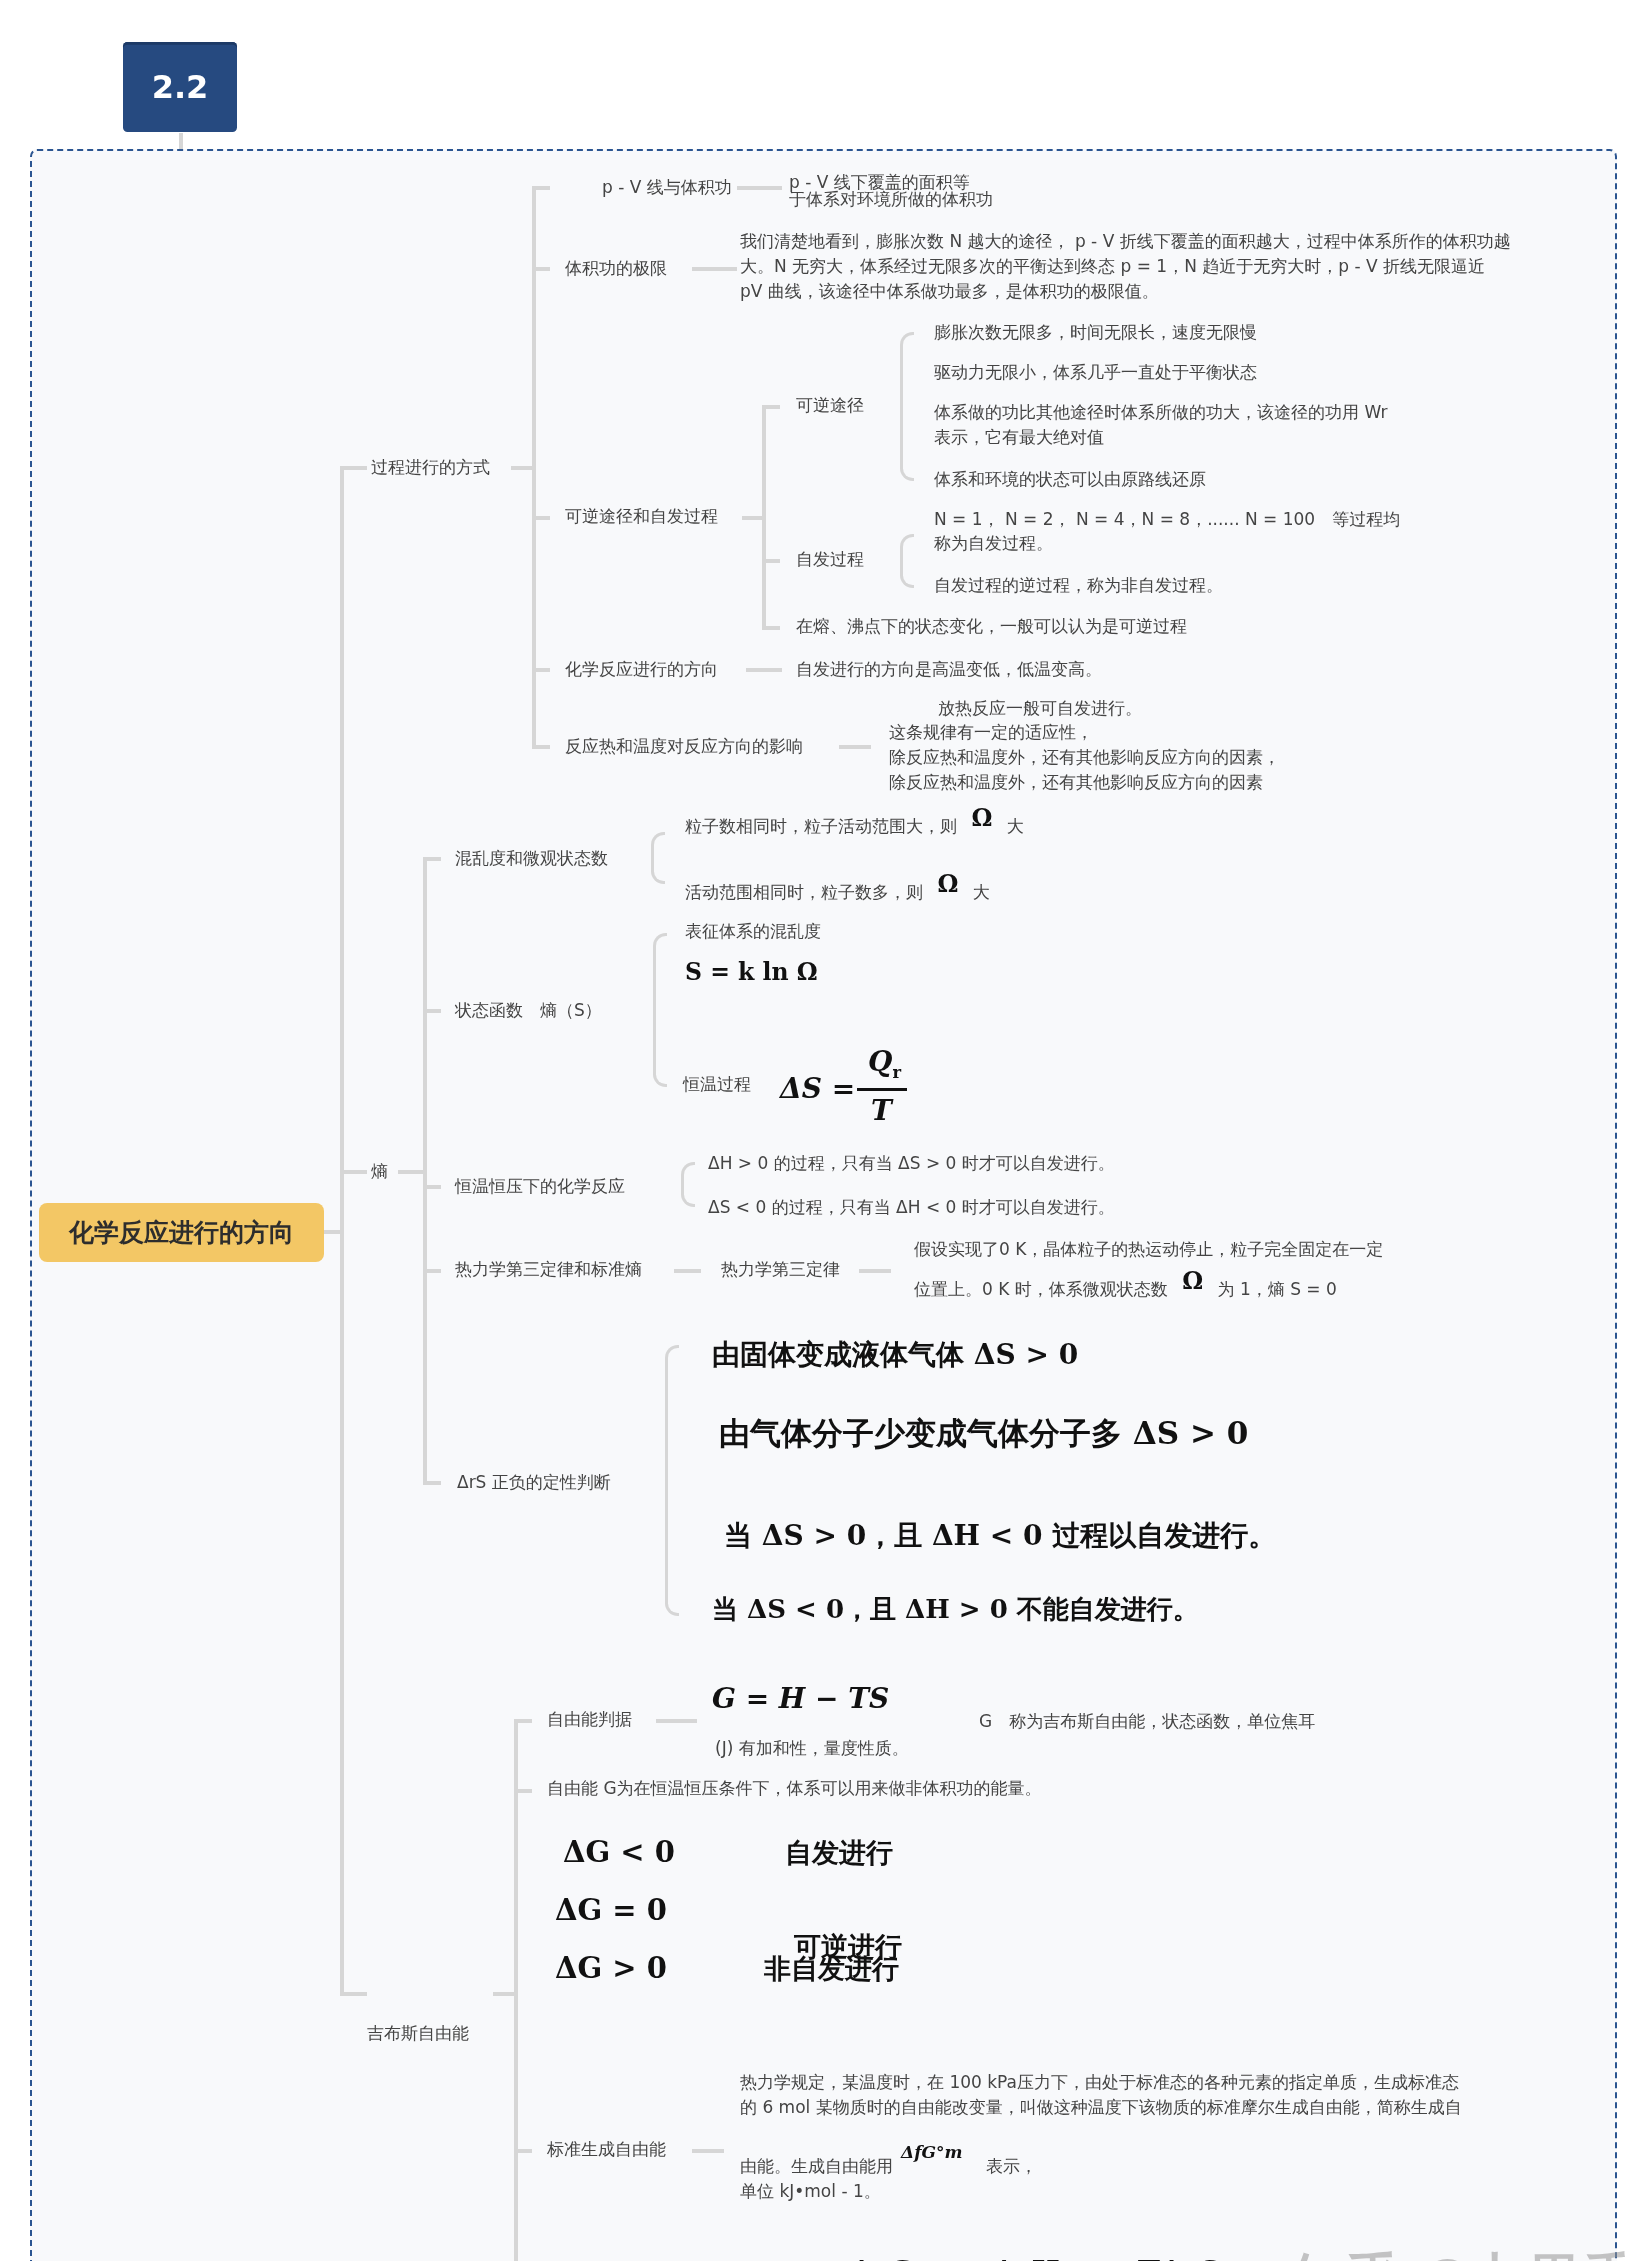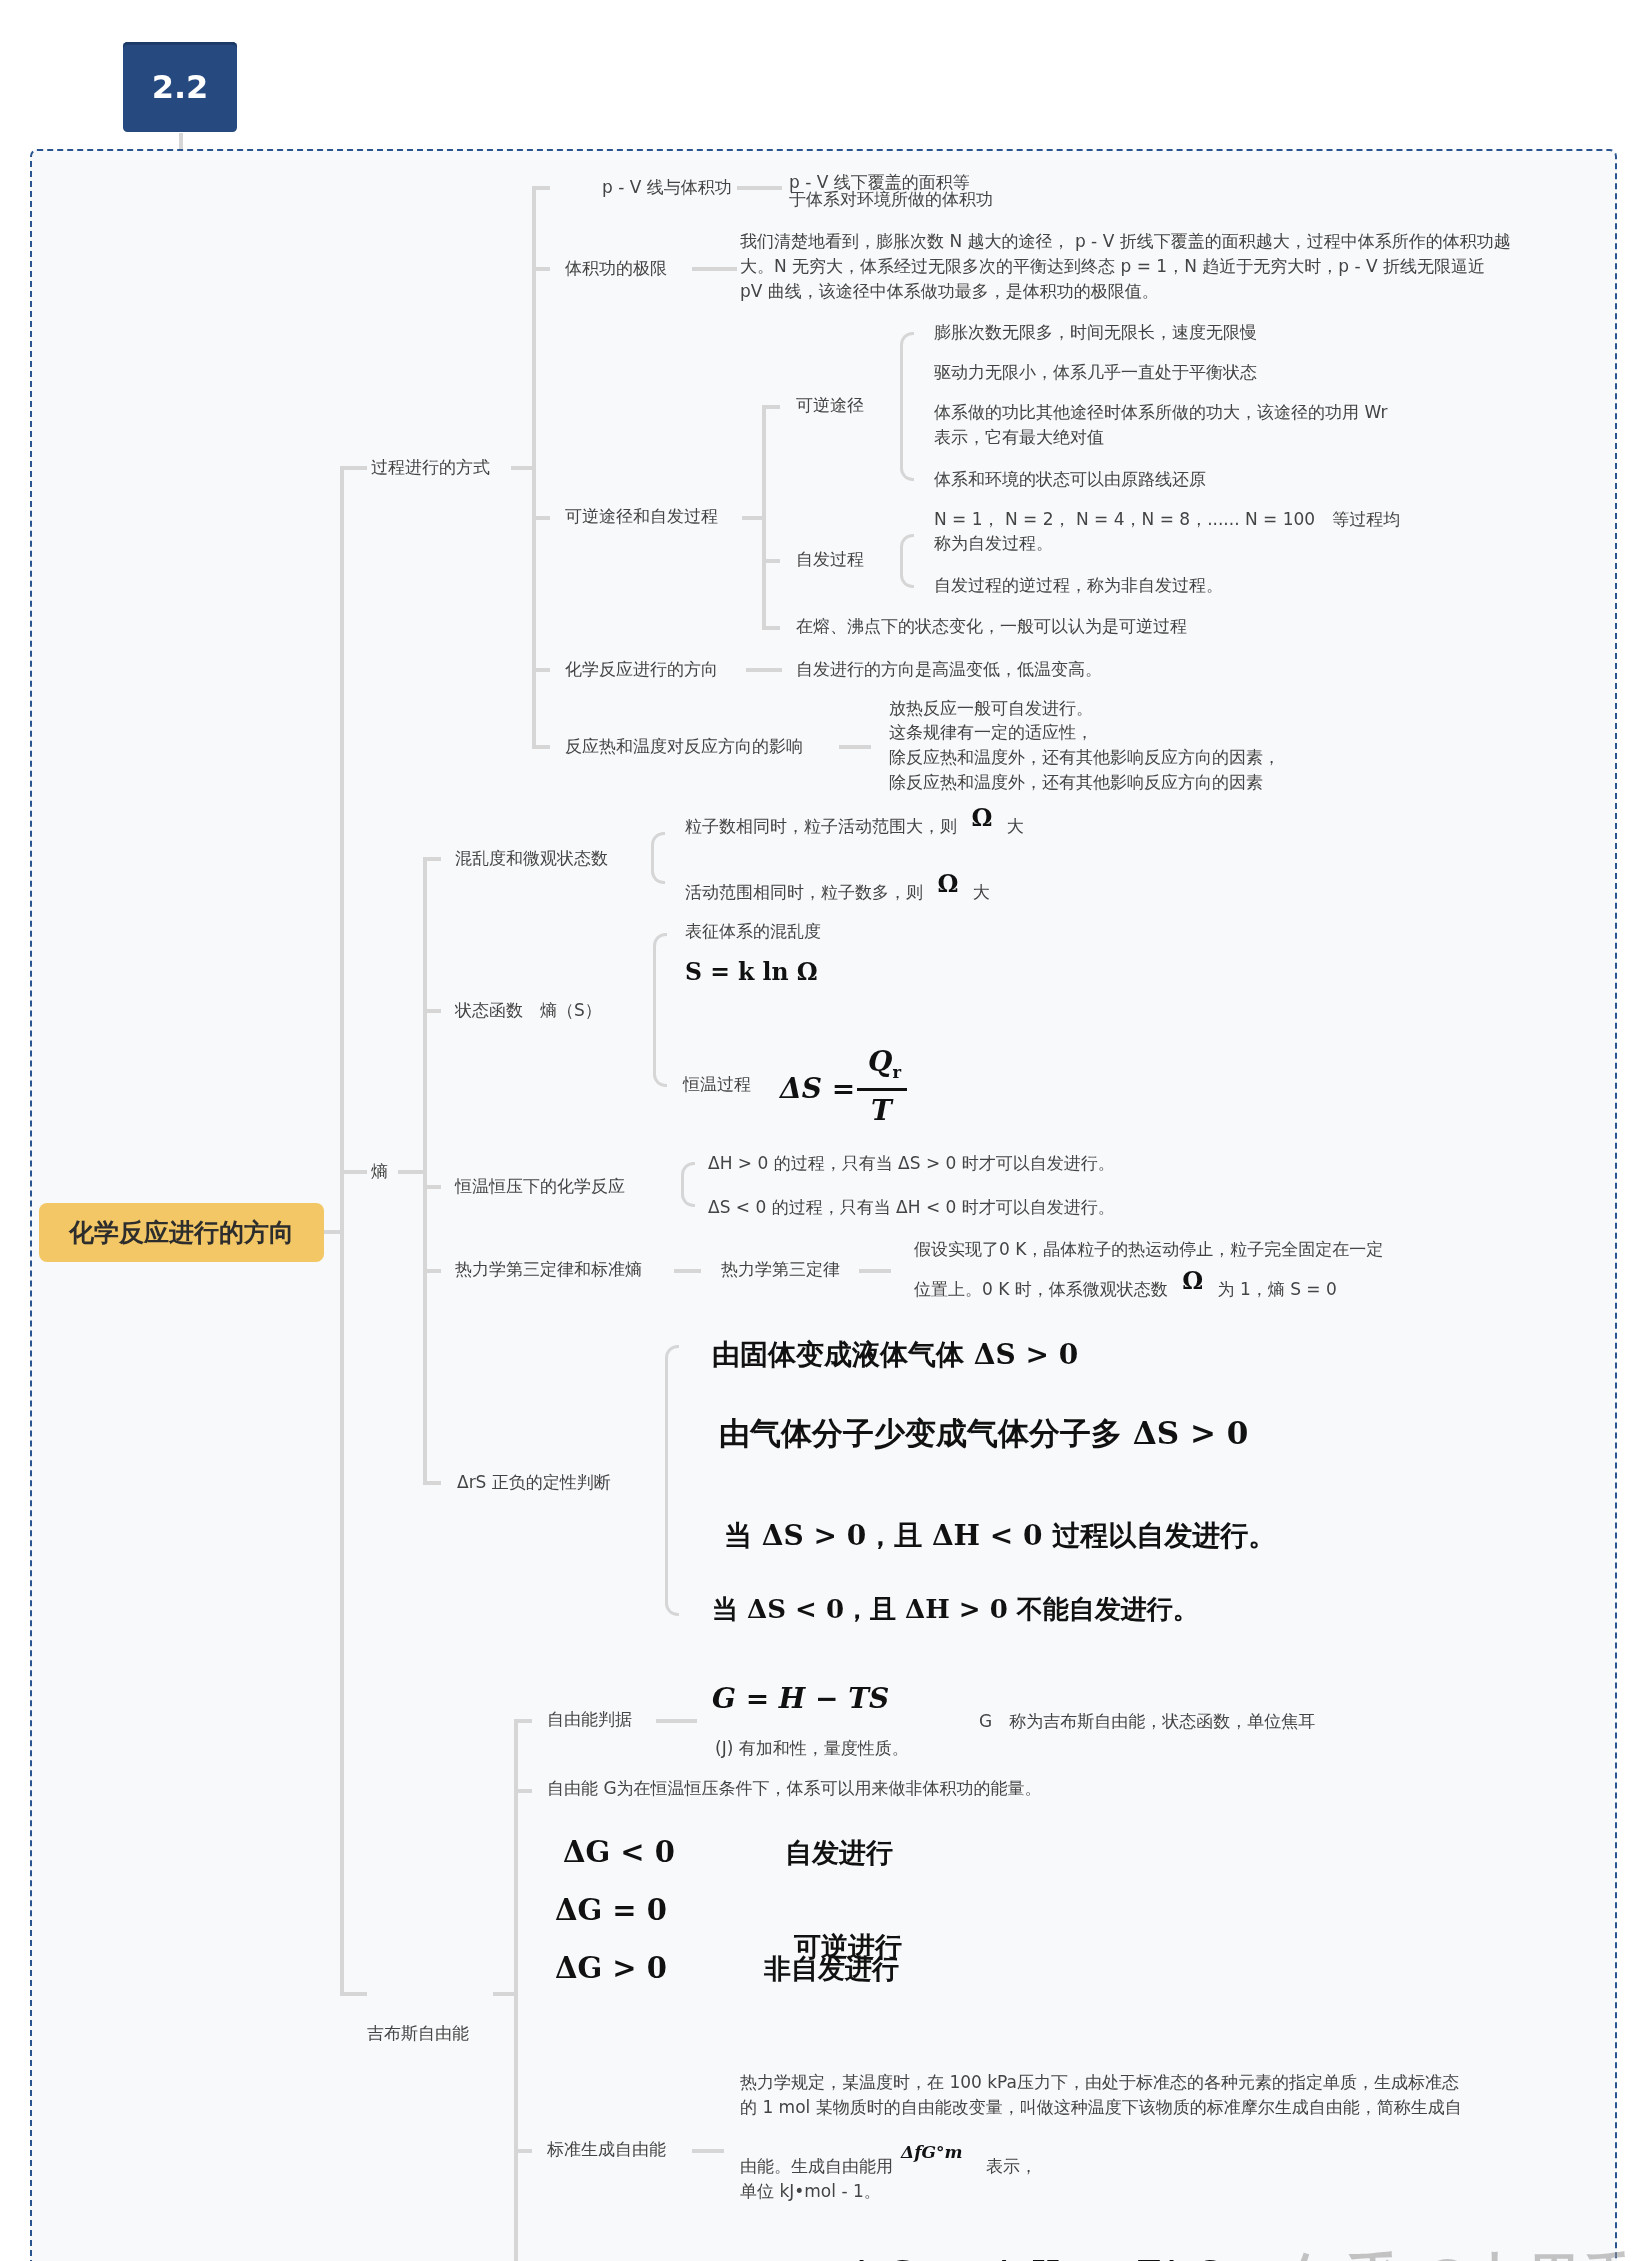--- a/index.html
+++ b/index.html
@@ -71,21 +71,21 @@
 <div class="t" style="left:796px;top:614px;">在熔、沸点下的状态变化，一般可以认为是可逆过程</div>
 
 <div class="hline" style="left:532px;top:668px;width:18px;"></div>
 <div class="t" style="left:565px;top:657px;">化学反应进行的方向</div>
 <div class="hline" style="left:746px;top:668px;width:36px;"></div>
 <div class="t" style="left:796px;top:657px;">自发进行的方向是高温变低，低温变高。</div>
 
 <div class="hline" style="left:532px;top:745px;width:18px;"></div>
 <div class="t" style="left:565px;top:734px;">反应热和温度对反应方向的影响</div>
 <div class="hline" style="left:839px;top:745px;width:32px;"></div>
-<div class="t" style="left:889px;top:696px;">放热反应一般可自发进行。</div>
+<div class="t" style="left:938px;top:696px;">放热反应一般可自发进行。</div>
 <div class="t" style="left:889px;top:720px;">这条规律有一定的适应性，</div>
 <div class="t" style="left:889px;top:745px;">除反应热和温度外，还有其他影响反应方向的因素，</div>
 <div class="t" style="left:889px;top:770px;">除反应热和温度外，还有其他影响反应方向的因素</div>
 
 <div class="hline" style="left:340px;top:1170px;width:27px;"></div>
 <div class="t" style="left:371px;top:1159px;">熵</div>
 <div class="hline" style="left:398px;top:1170px;width:27px;"></div>
 <div class="vline" style="left:423px;top:857px;height:626px;"></div>
 
 <div class="hline" style="left:423px;top:857px;width:18px;"></div>
@@ -160,21 +160,21 @@
 <div class="math" style="left:785px;top:1835px;font-size:27px;">自发进行</div>
 <div class="math" style="left:555px;top:1893px;font-size:29px;">ΔG = 0</div>
 <div class="math" style="left:794px;top:1893px;font-size:27px;margin-top:36px;">可逆进行</div>
 <div class="math" style="left:555px;top:1951px;font-size:29px;">ΔG &gt; 0</div>
 <div class="math" style="left:764px;top:1951px;font-size:27px;">非自发进行</div>
 
 <div class="hline" style="left:514px;top:2149px;width:18px;"></div>
 <div class="t" style="left:547px;top:2137px;">标准生成自由能</div>
 <div class="hline" style="left:692px;top:2149px;width:32px;"></div>
 <div class="t" style="left:740px;top:2070px;">热力学规定，某温度时，在 100 kPa压力下，由处于标准态的各种元素的指定单质，生成标准态</div>
-<div class="t" style="left:740px;top:2095px;">的 1 mol 某物质时的自由能改变量，叫做这种温度下该物质的标准摩尔生成自由能，简称生成自</div>
+<div class="t" style="left:740px;top:2095px;">的 6 mol 某物质时的自由能改变量，叫做这种温度下该物质的标准摩尔生成自由能，简称生成自</div>
 <div class="t" style="left:740px;top:2154px;">
   <span>由能。生成自由能用</span>
   <span class="math mi" style="position:relative;top:-13.6px;font-size:17px;margin:0 18px 0 2.7px;">ΔfG°m</span>
   <span>表示，</span>
 </div>
 <div class="t" style="left:740px;top:2179px;">单位 kJ•mol - 1。</div>
 
 <div class="math mi" style="left:848px;top:2254px;font-size:30px;">ΔrGm = ΔrHm − TΔrSm</div>
 
 <div class="watermark">知乎 @九里香</div>

